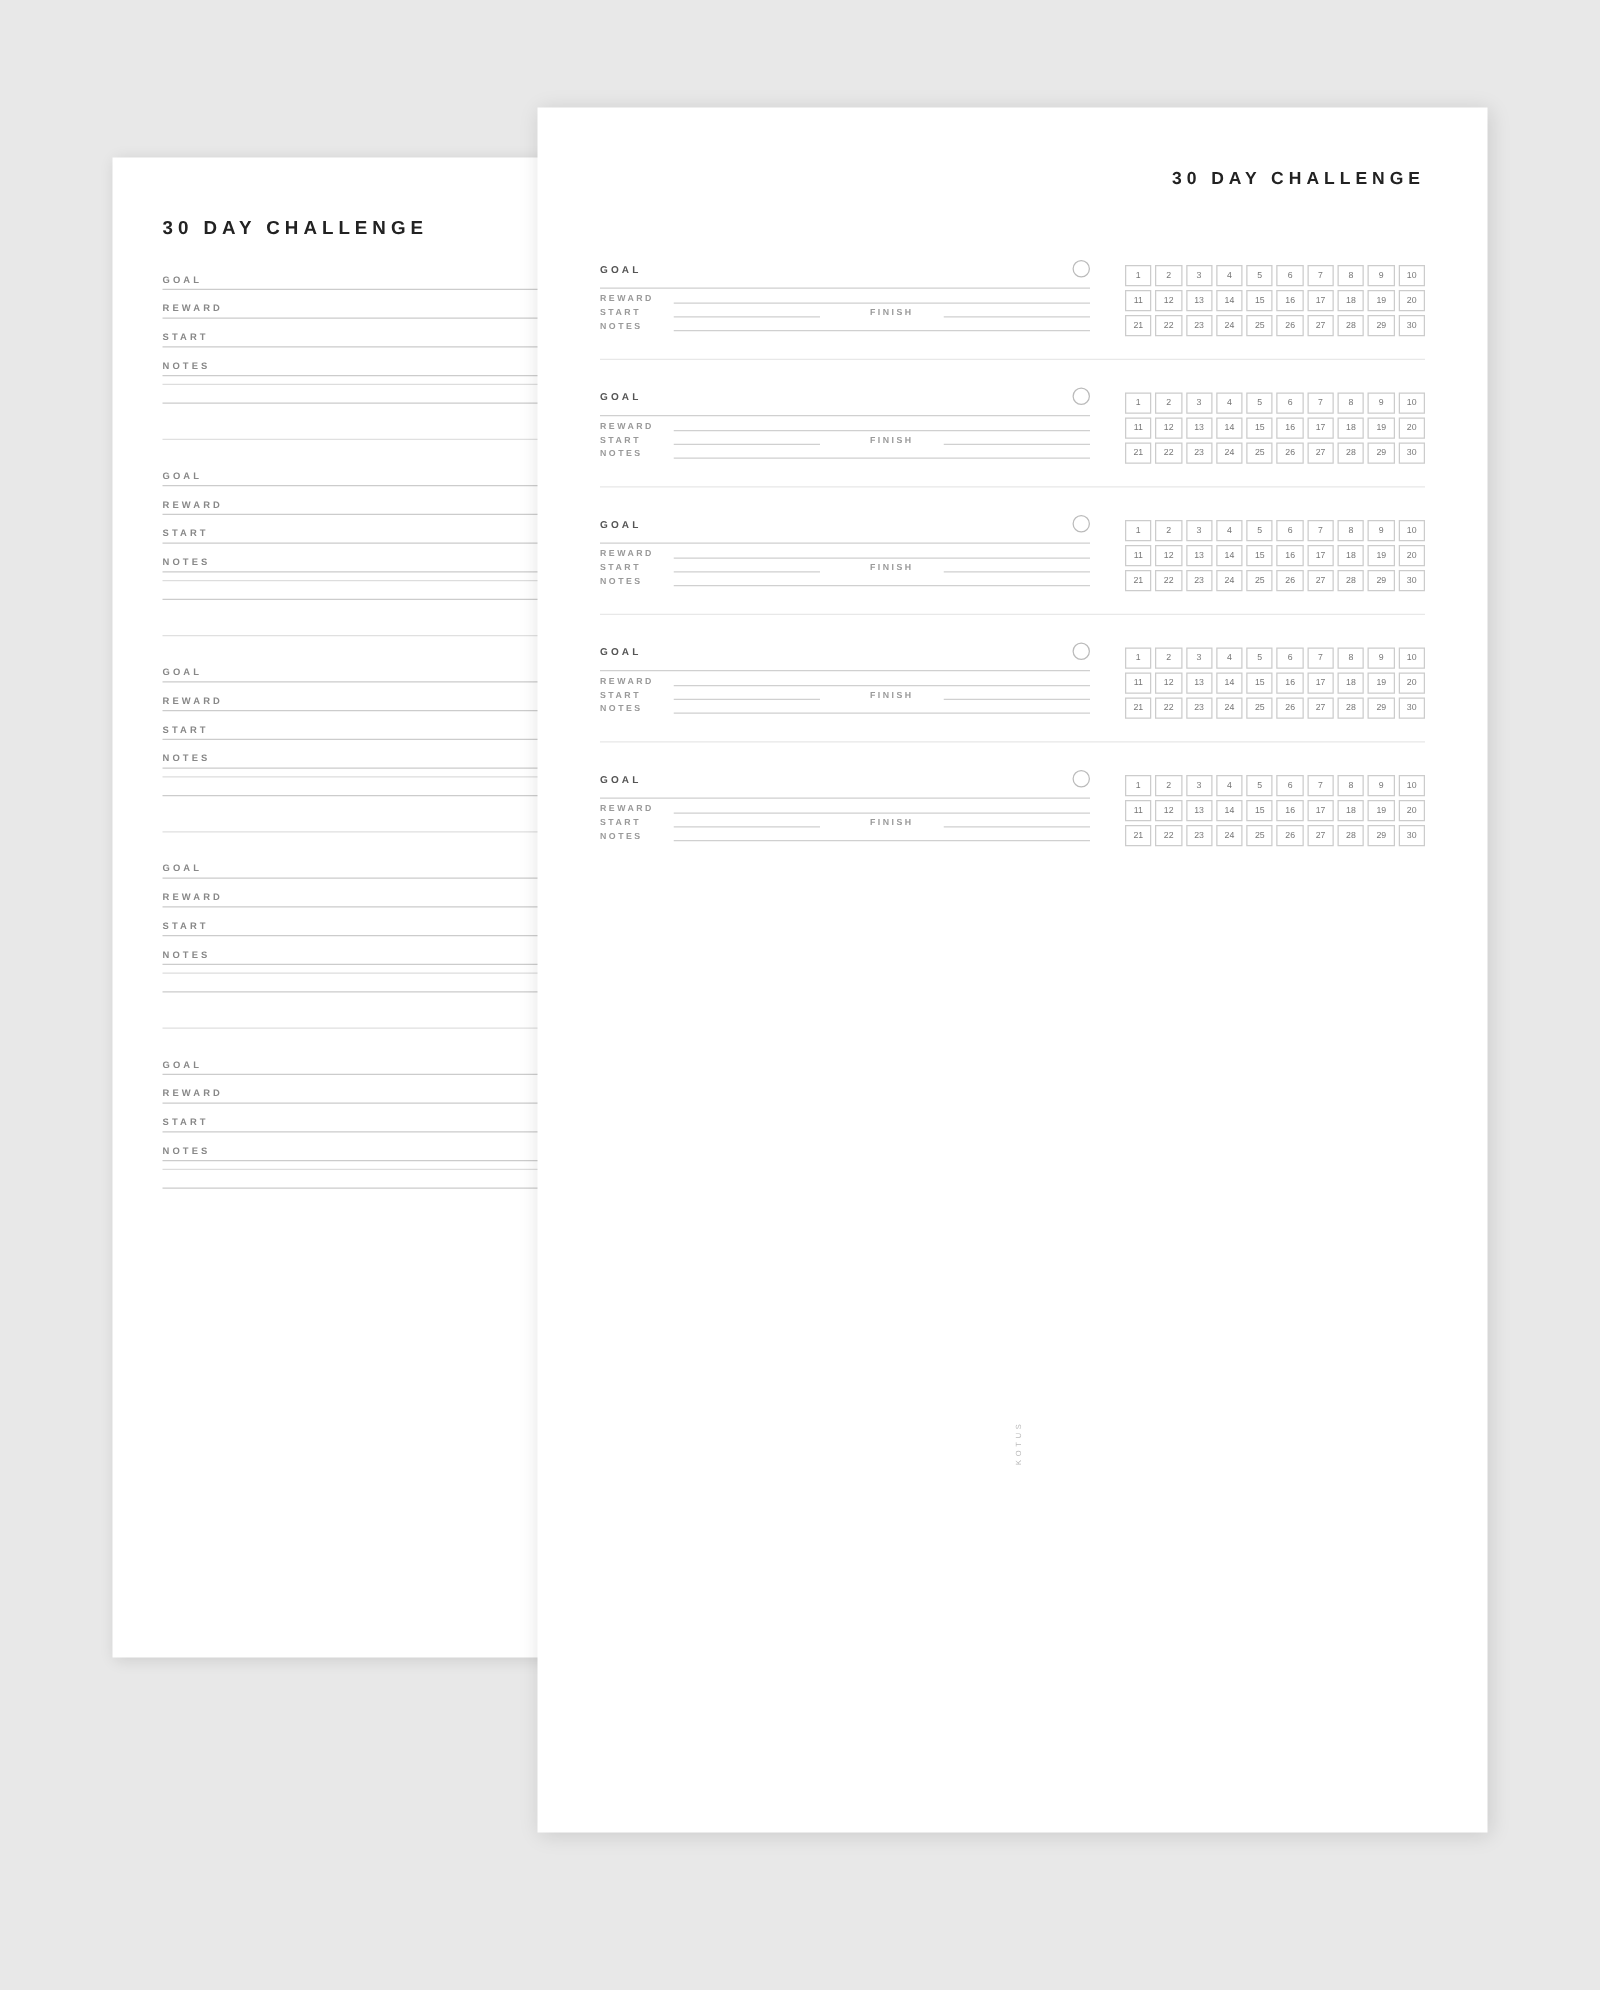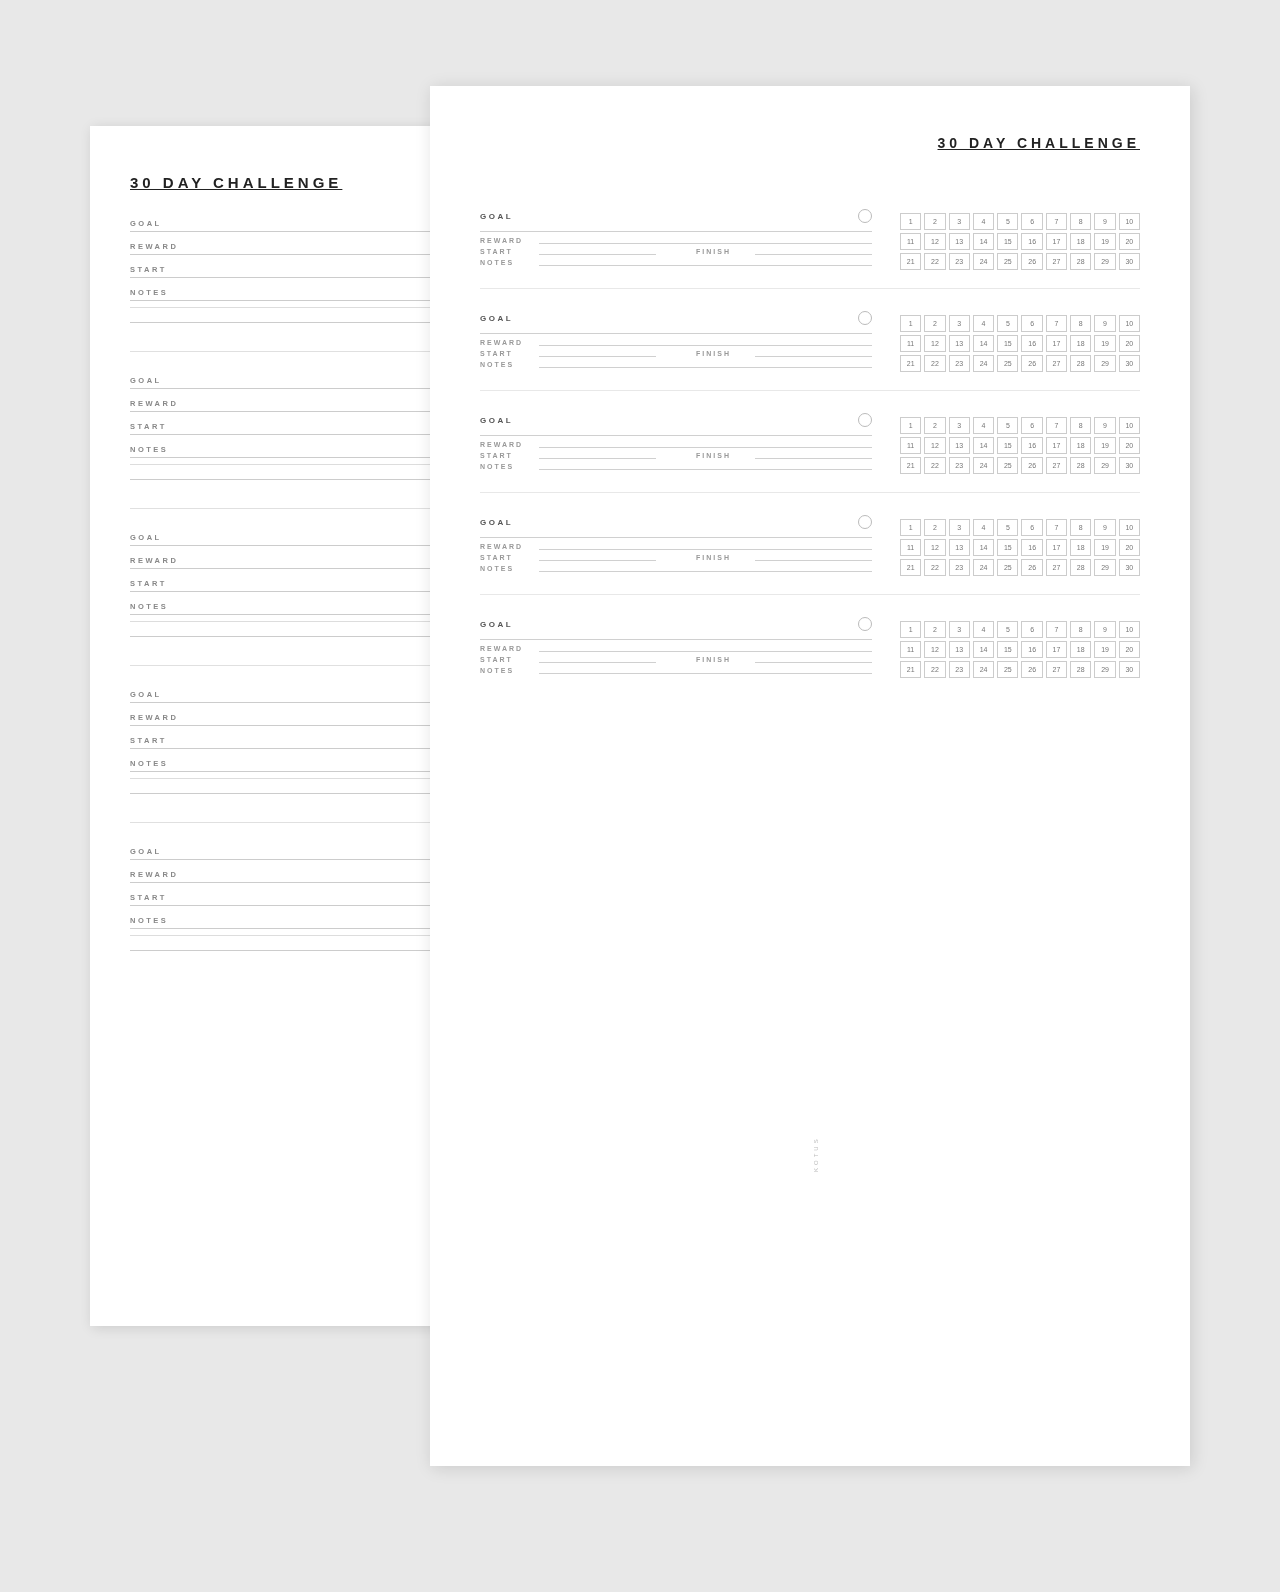--- a/index.html
+++ b/index.html
@@ -40,21 +40,20 @@
       box-shadow: 2px 2px 16px rgba(0,0,0,0.13);
       padding: 48px 50px;
       z-index: 2;
     }
     .page-title {
       font-size: 15px;
       font-weight: 700;
       letter-spacing: 4px;
       color: #222;
       margin-bottom: 28px;
-      text-decoration: underline;
     }
     
     .goal-block-left {
       margin-bottom: 28px;
     }
     .goal-block-left .field-label {
       font-size: 7.5px;
       letter-spacing: 2.5px;
       color: #888;
       font-weight: 600;

